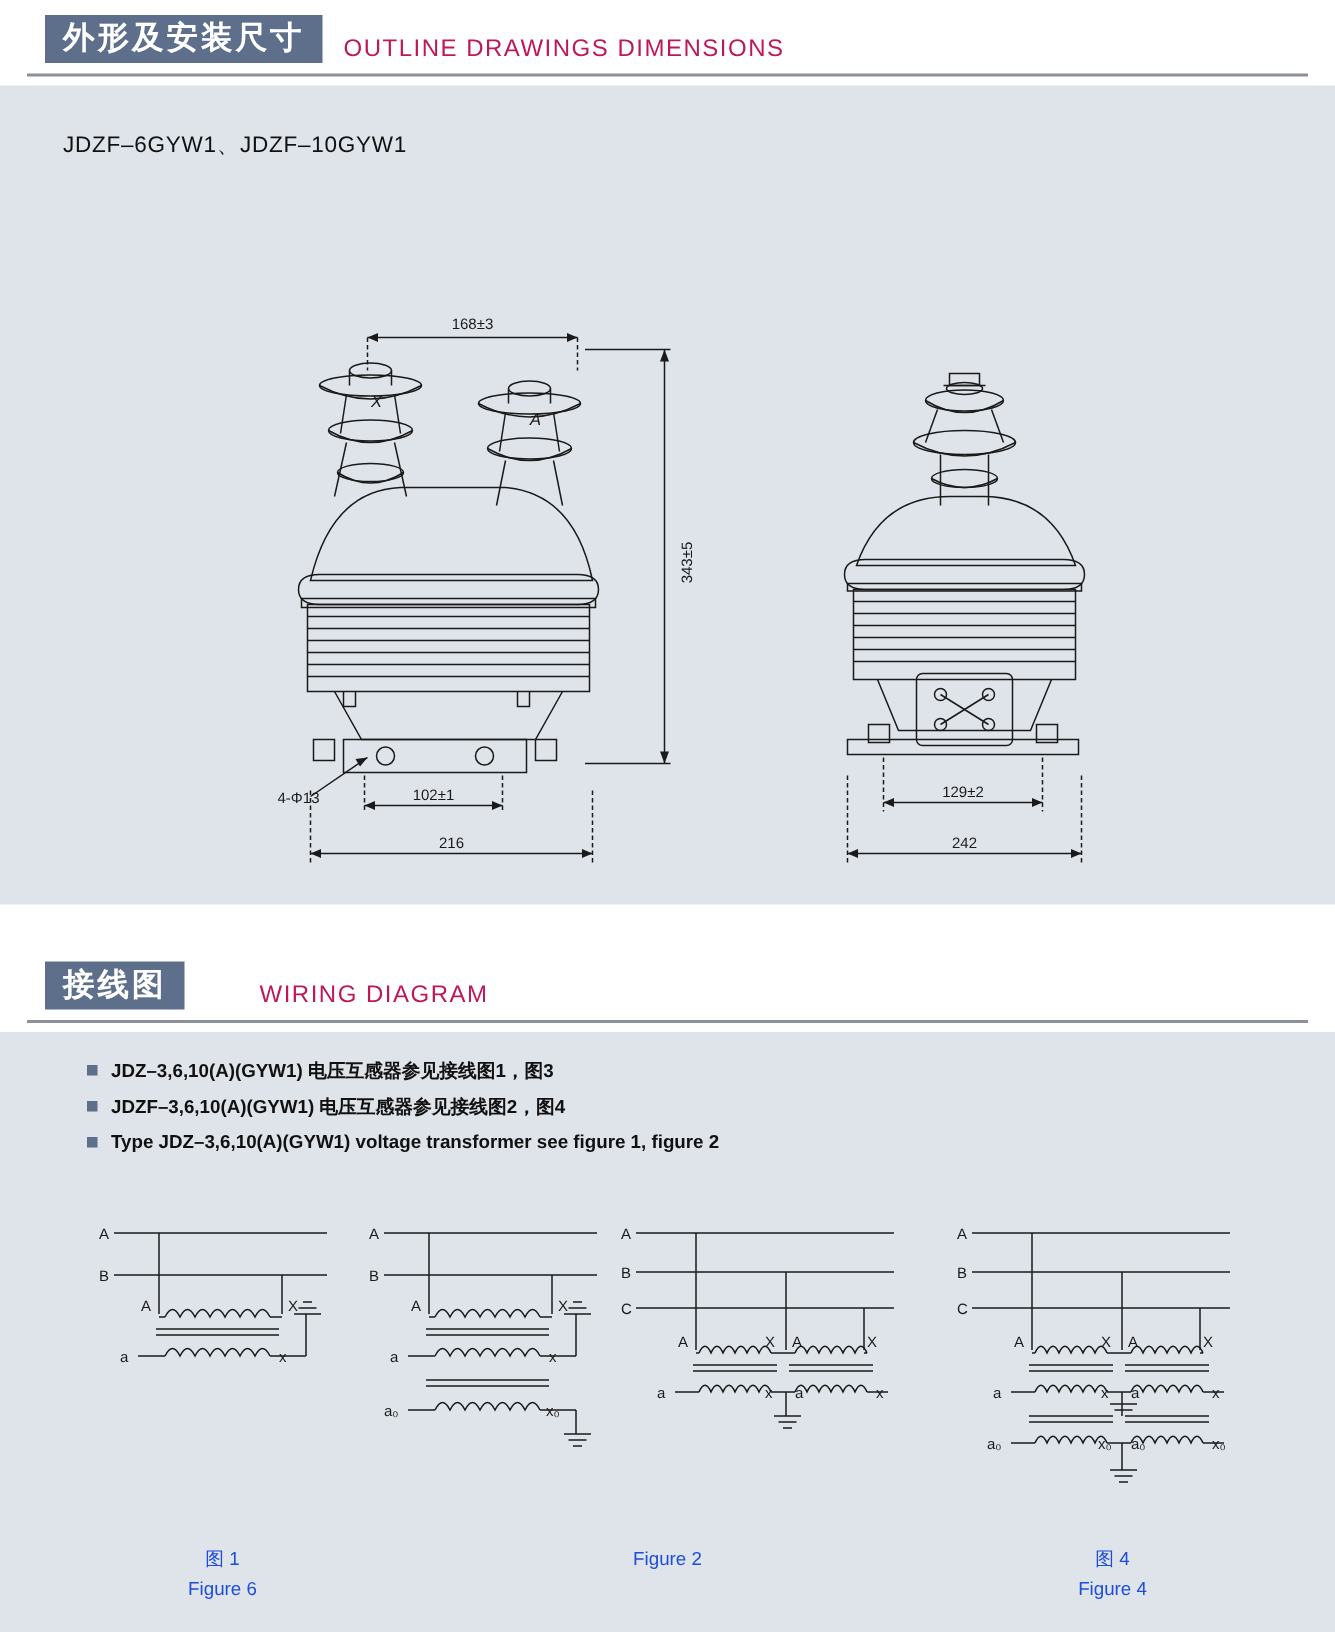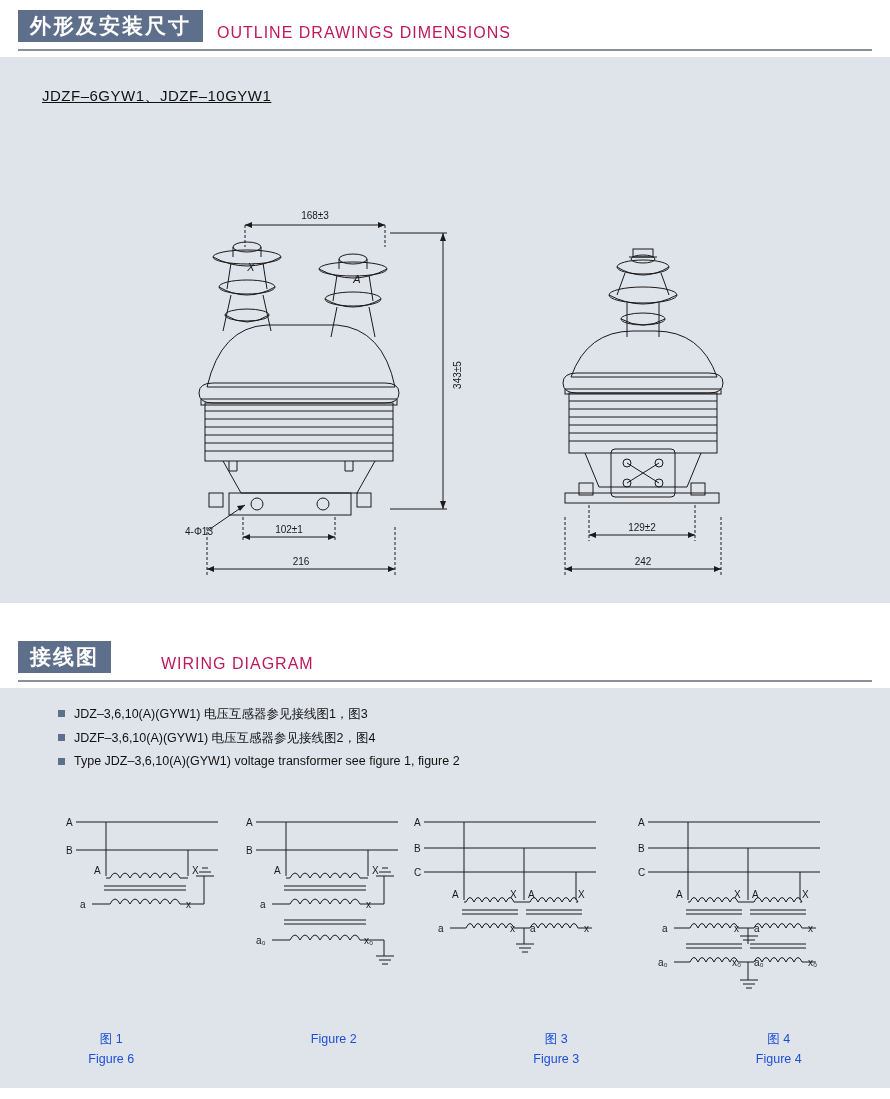--- a/index.html
+++ b/index.html
@@ -6,21 +6,21 @@
   body{
     width:890px;height:1099px;
     background:#ffffff;
     font-family:"Liberation Sans", sans-serif;
     color:#1a1a1a;
     position:relative;
     overflow:hidden;
   }
   .section-header{
     display:flex;align-items:flex-end;
-    padding:0 0 0 18px;
+    padding:0 0 0 30px;
     height:46px;
   }
   .cn-tag{
     background:#5d6f8a;
     color:#ffffff;
     font-size:21px;
     font-weight:bold;
     letter-spacing:2px;
     padding:5px 12px 6px 12px;
     line-height:1;
@@ -55,20 +55,21 @@
   .lbl{font-size:11px;fill:#1a1a1a;font-family:"Liberation Sans", sans-serif;font-style:italic;}
   .bullet-list{
     position:absolute;
     left:58px;top:18px;
   }
   .bullet-row{
     display:flex;align-items:flex-start;
     margin-bottom:7px;
     font-size:12.5px;
     color:#111;
+    font-weight:bold;
   }
   .bullet-sq{
     width:7px;height:7px;background:#5d6f8a;
     margin:4px 9px 0 0;flex:0 0 auto;
   }
   .fig-labels{
     position:absolute;left:0;right:0;bottom:18px;
     display:flex;
   }
   .fig-col{
@@ -79,21 +80,21 @@
 </head>
 <body>
 
 <div class="section-header">
   <div class="cn-tag">外形及安装尺寸</div>
   <div class="en-title">OUTLINE  DRAWINGS  DIMENSIONS</div>
 </div>
 <div class="rule"></div>
 
 <div class="panel" id="outline-panel">
-  <div class="panel-caption" style="left:42px;top:30px;text-decoration:underline;">JDZF–6GYW1、JDZF–10GYW1</div>
+  <div class="panel-caption" style="left:42px;top:30px;">JDZF–6GYW1、JDZF–10GYW1</div>
 
   <svg width="420" height="430" style="position:absolute;left:185px;top:130px;">
     <g fill="none" stroke="#1a1a1a" stroke-width="1">
 
       <line x1="60" y1="38" x2="200" y2="38"></line>
       <path d="M60,38 l7,-3 l0,6 z" fill="#1a1a1a" stroke="none"></path>
       <path d="M200,38 l-7,-3 l0,6 z" fill="#1a1a1a" stroke="none"></path>
       <line x1="60" y1="38" x2="60" y2="60" stroke-dasharray="3,2"></line>
       <line x1="200" y1="38" x2="200" y2="60" stroke-dasharray="3,2"></line>
 
@@ -431,21 +432,17 @@
 
   <div class="fig-labels">
     <div class="fig-col">
       <div>图 1</div>
       <div>Figure 6</div>
     </div>
     <div class="fig-col">
       <div>Figure 2</div>
     </div>
     <div class="fig-col">
-      <div>图 3</div>
-      <div>Figure 3</div>
-    </div>
-    <div class="fig-col">
       <div>图 4</div>
       <div>Figure 4</div>
     </div>
   </div>
 </div>
 
 </body></html>

